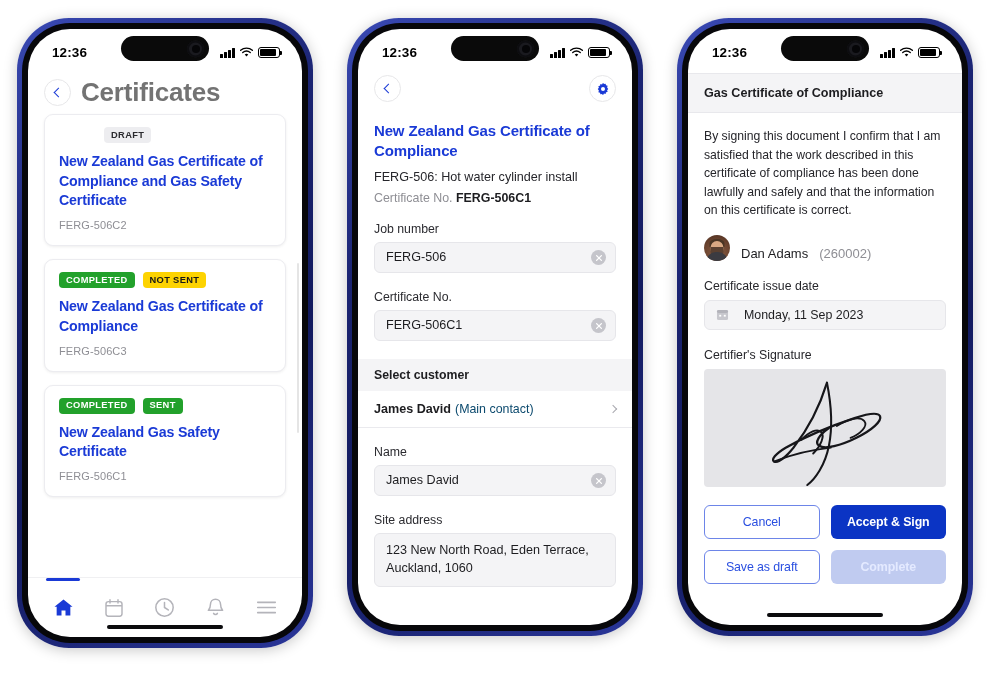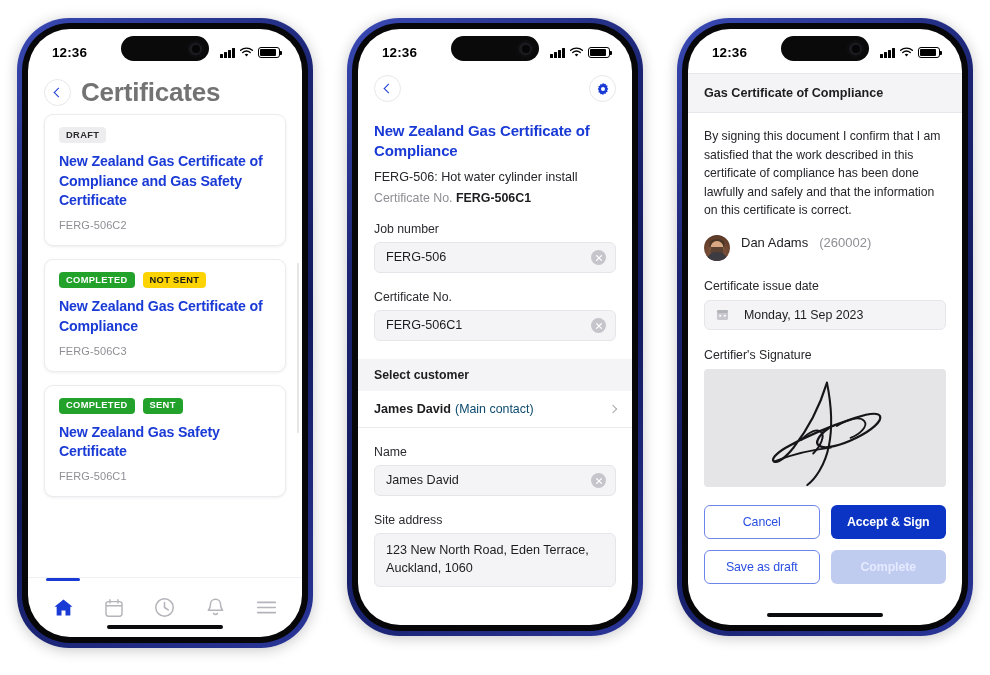--- a/index.html
+++ b/index.html
@@ -157,21 +157,21 @@
     box-shadow: 0 1px 3px rgba(0,0,0,0.07);
   }
   .badges { display: flex; gap: 8px; margin-bottom: 9px; }
   .badge {
     font-size: 9.3px; font-weight: bold;
     letter-spacing: 0.35px;
     padding: 3.5px 7px;
     border-radius: 4px;
     line-height: 1;
   }
-  .badge.draft { background:#ededf0; color:#2b2b2f; }
+  .badge.draft { background:#ededf0; color:#2b2b2f;margin-left:45px; }
   .badge.completed { background:#22a12b; color:#fff; }
   .badge.notsent { background:#fdd301; color:#171717; }
   .badge.sent { background:#22a12b; color:#fff; }
   .badge.tostart { background:#ededf0; color:#2b2b2f; }
   .card-title {
     font-size: 14.2px; font-weight: bold; color: #1a3ad6;
     line-height: 1.38; letter-spacing: -0.15px;
   }
   .card-ref {
     font-size: 11px; color: #8e8e94;
@@ -283,21 +283,21 @@
     border-top: 1px solid #e8e8ec;
     border-bottom: 1px solid #e8e8ec;
     padding: 12px 16px;
     font-size: 12.6px; font-weight: bold; color:#1d1d20;
   }
   .s3-para {
     padding: 14px 16px 0 16px;
     font-size: 12.2px; color:#26262b; line-height: 1.52;
   }
   .signer {
-    display:flex; align-items:flex-start; gap:11px;
+    display:flex; align-items:flex-end; gap:11px;
     padding: 15px 16px 0 16px;
   }
   .avatar {
     width: 26px; height: 26px; border-radius: 50%;
     overflow:hidden; flex:0 0 auto;
     background: radial-gradient(circle at 50% 72%, #8a5f45 0%, #6d4530 55%, #4a2c1d 100%);
     position: relative;
   }
   .avatar .face {
     position:absolute; left:50%; top: 26%;

